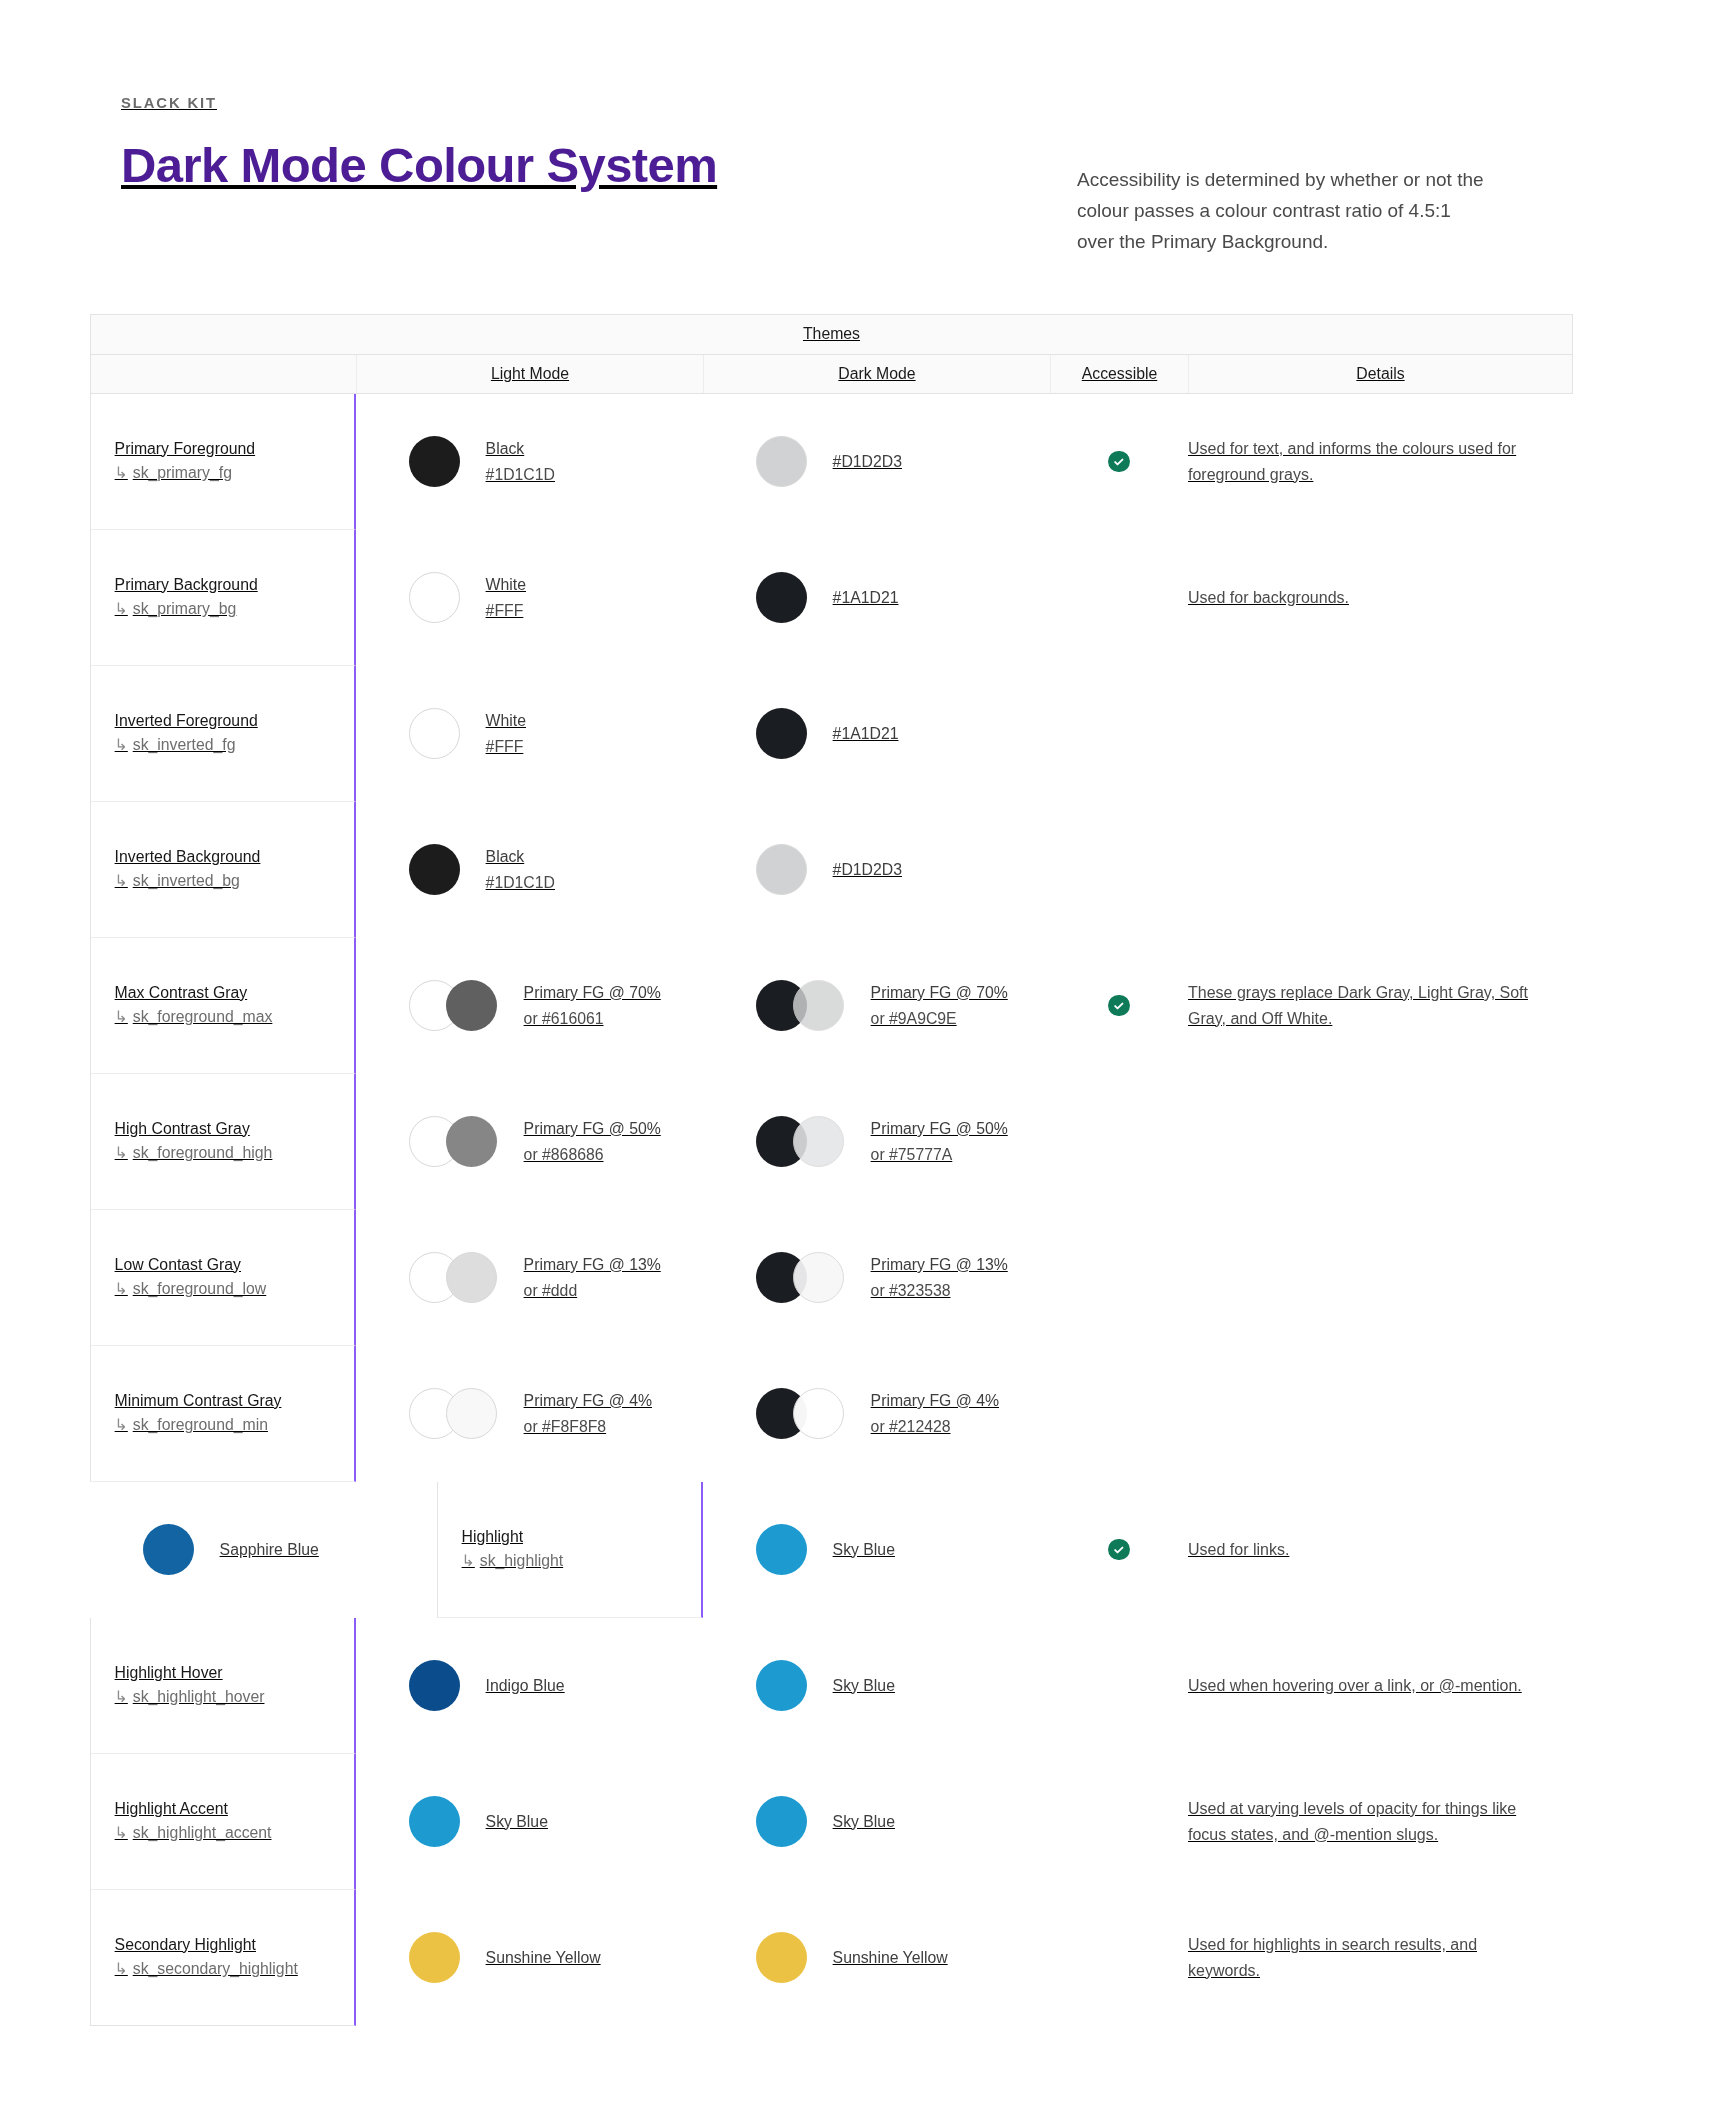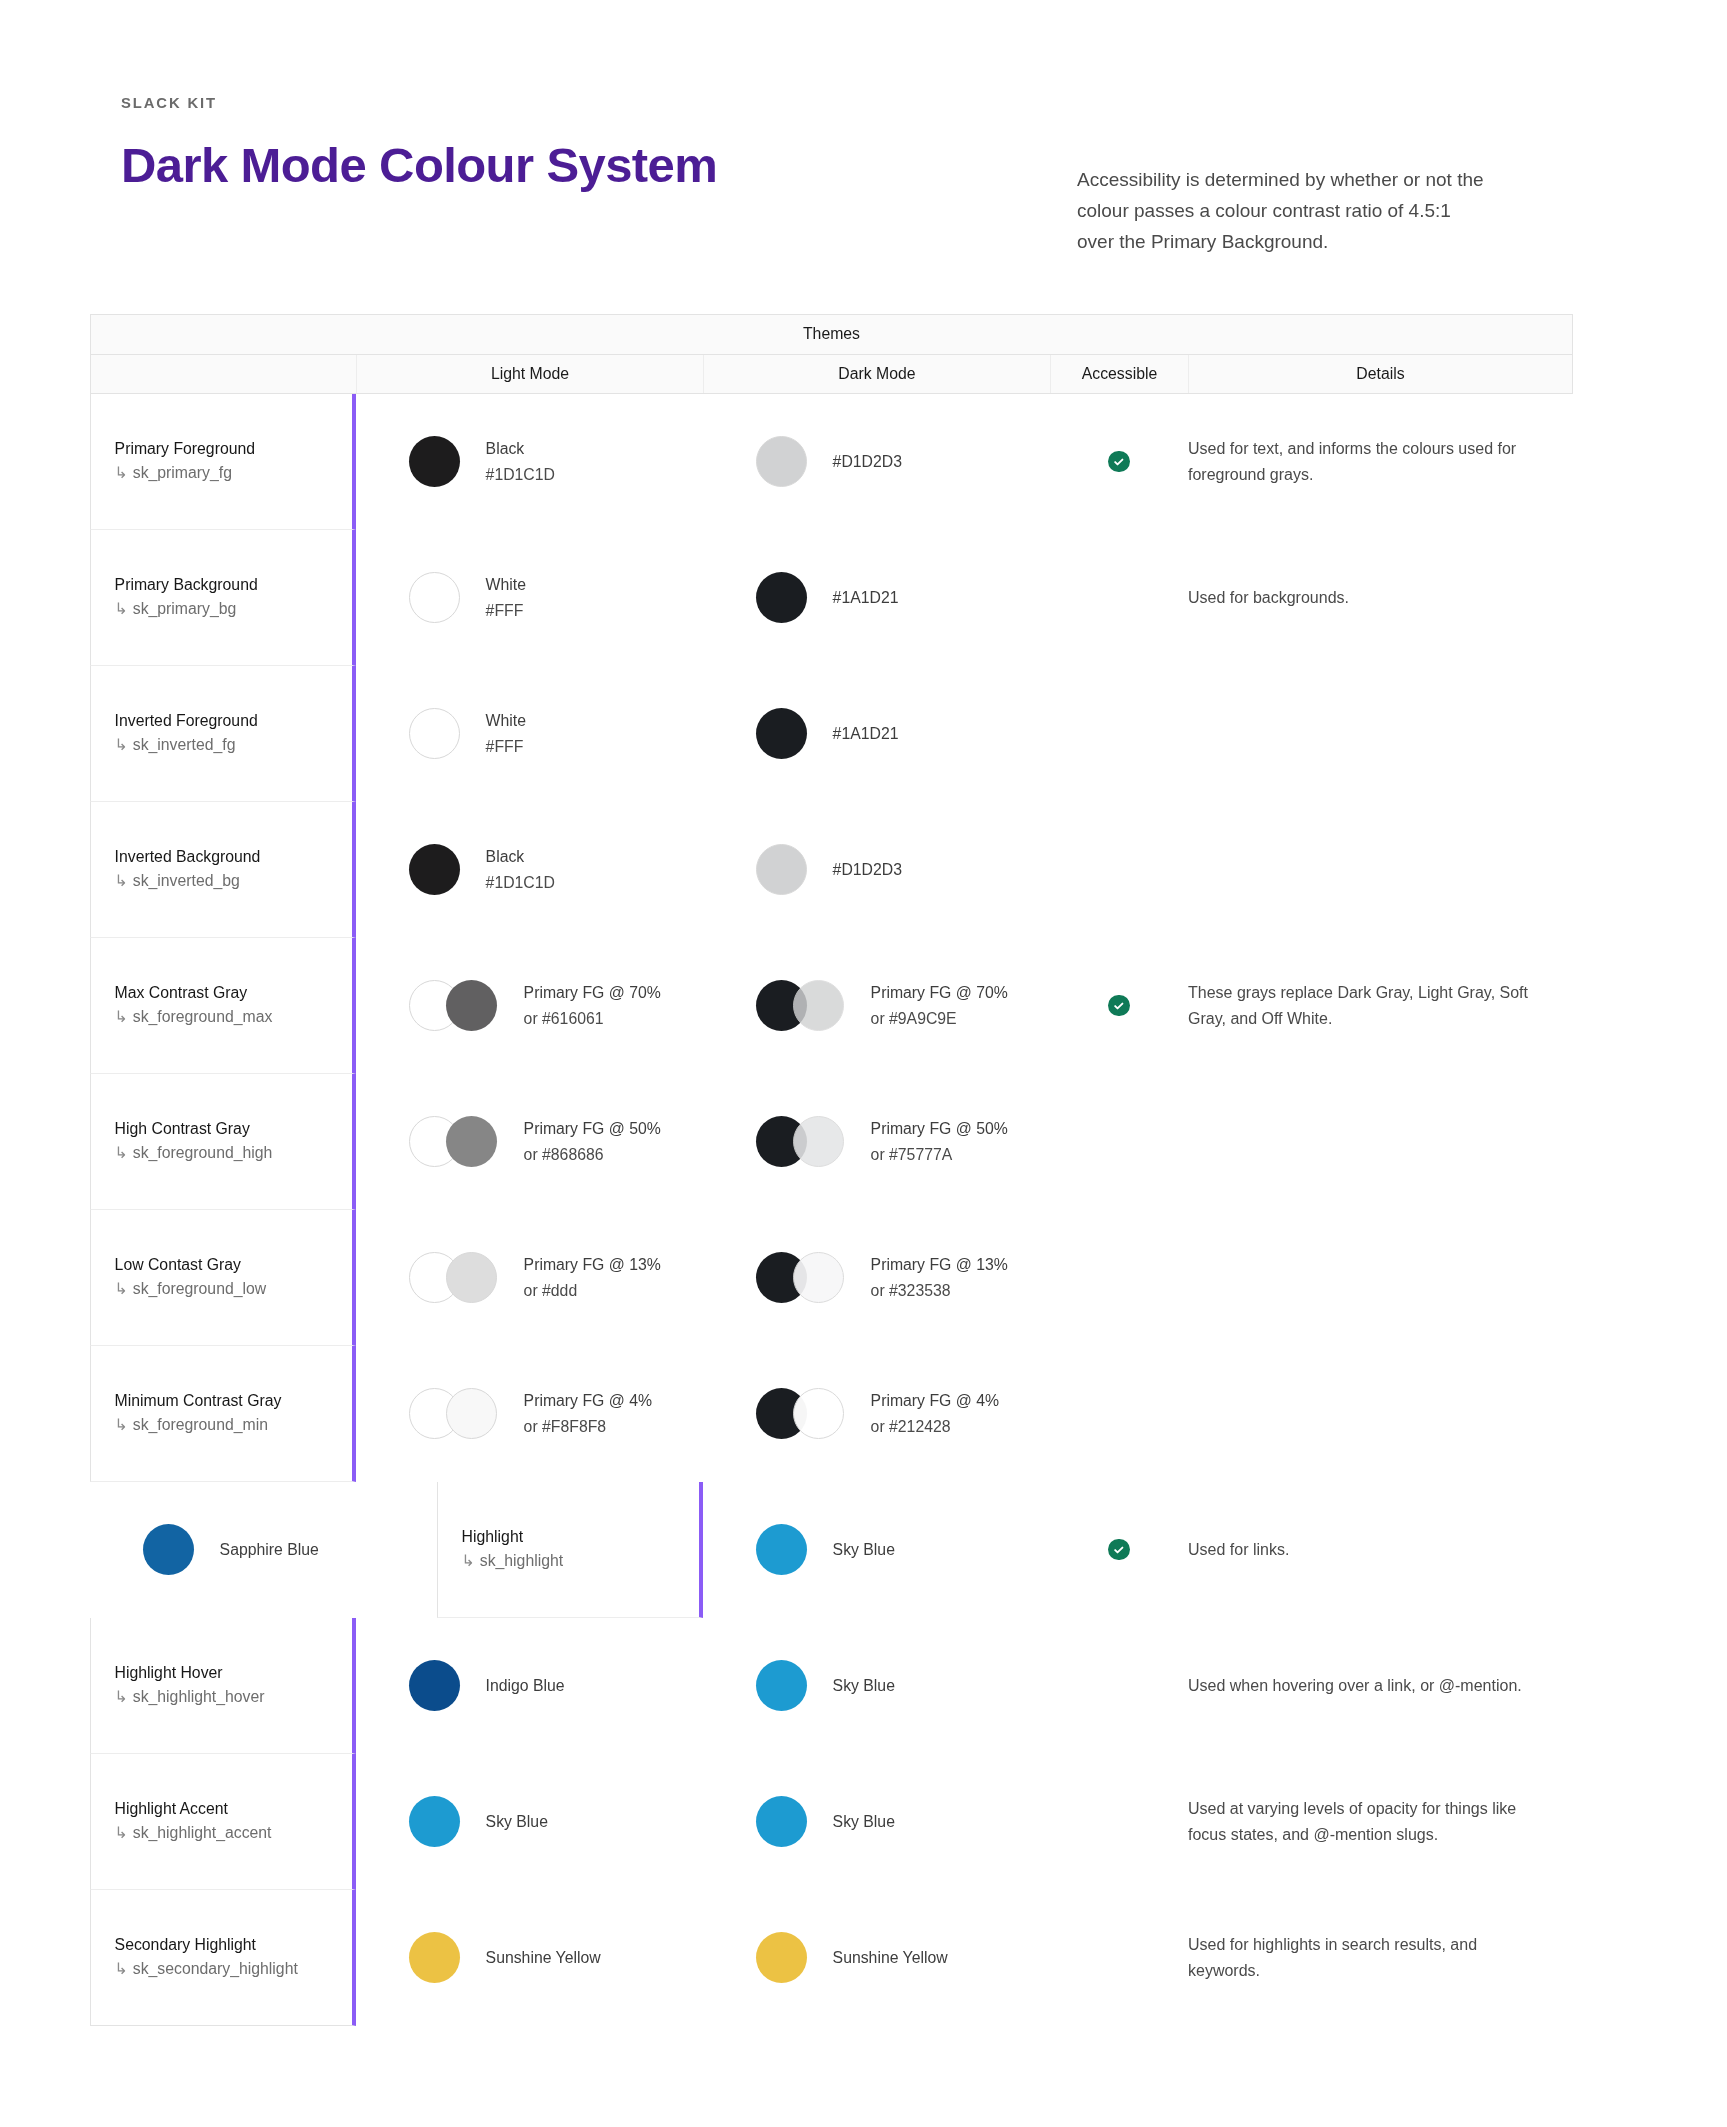--- a/index.html
+++ b/index.html
@@ -4,21 +4,21 @@
 <style>
   * { box-sizing: border-box; margin: 0; padding: 0; }
   html, body {
     width: 1728px;
     background: #ffffff;
     font-family: "Liberation Sans", sans-serif;
     -webkit-font-smoothing: antialiased;
   }
   body { min-height: 2128px; }
 
-  .page { position: relative; width: 1468px; padding: 0 0 89px 0; }
+  .page { position: relative; width: 1468px; padding: 0 0 89px 0; text-decoration: underline; }
 
   
   .header { padding: 95px 0 0 121px; position: relative; }
   .eyebrow {
     font-size: 14.8px;
     letter-spacing: 1.9px;
     font-weight: bold;
     color: #6b6b6b;
     text-transform: uppercase;
   }
@@ -81,21 +81,21 @@
     position: relative;
   }
   .row .c {
     display: flex;
     align-items: center;
     position: relative;
   }
   
   .row .col-name {
     border-left: 1px solid #e3e3e3;
-    border-right: 4px solid #8b5cf6;
+    border-right: 2px solid #8b5cf6;
     border-bottom: 1px solid #ededed;
     padding-left: 23.6px;
     align-items: center;
   }
   .row:last-child .col-name { border-bottom: 1px solid #e3e3e3; }
 
   .name-block { }
   .name-title {
     font-size: 15.8px;
     color: #171717;

